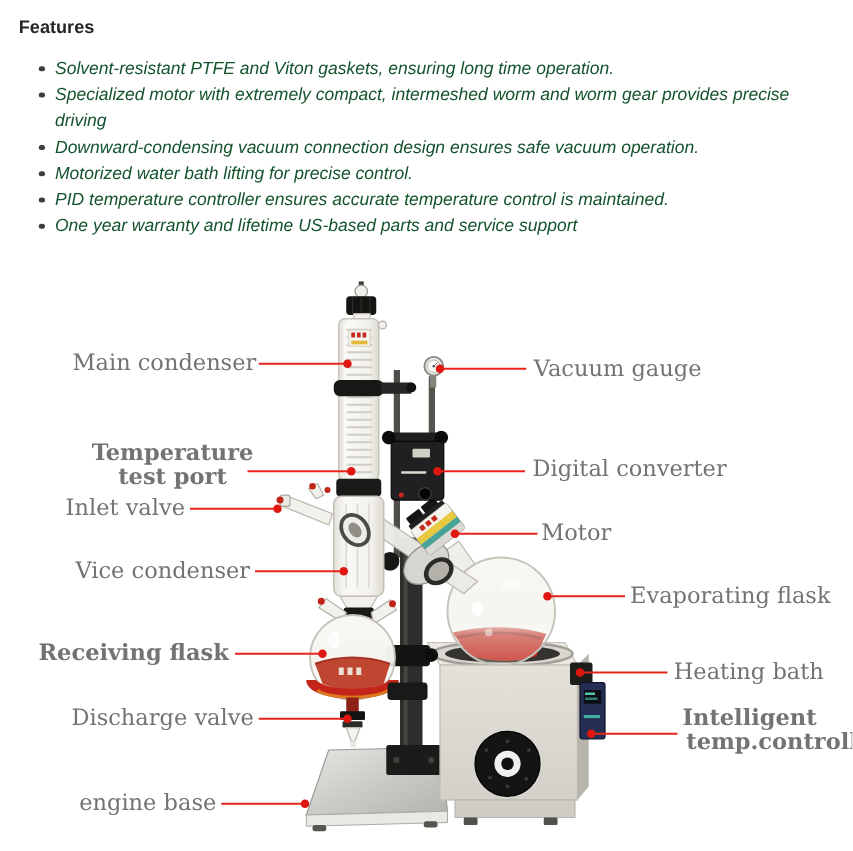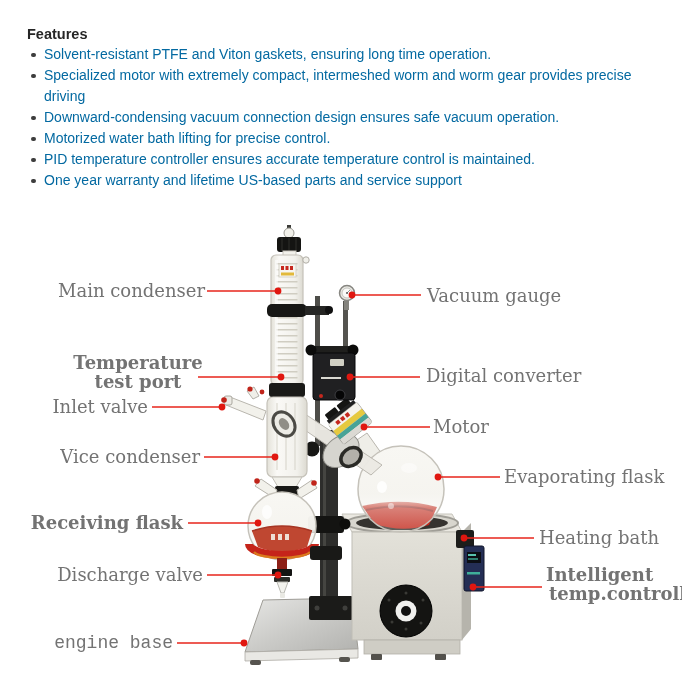--- a/index.html
+++ b/index.html
@@ -1,37 +1,37 @@
 <!DOCTYPE html>
 <html><head>
 <meta charset="utf-8">
 <style>
   html,body{margin:0;padding:0;background:#fff;}
   .page{position:relative;width:682px;height:681px;background:#fff;overflow:hidden;
         font-family:"Liberation Sans",sans-serif;}
-  .features-heading{margin:12px;position:absolute;left:15px;top:14px;
+  .features-heading{margin:0;position:absolute;left:15px;top:14px;
         font-size:14.5px;font-weight:bold;color:#262626;}
   .features-list{position:absolute;left:31px;top:44px;margin:0;padding:0;width:640px;}
   .features-list li{list-style:none;position:relative;padding-left:13px;
-        font-size:14px;line-height:21px;color:#0369a1;}
+        font-size:14px;line-height:21px;color:#14532d;font-style:italic;}
   .features-list li::before{content:"";position:absolute;left:0;top:8.5px;width:4.5px;height:4.5px;
         border-radius:50%;background:#3d3d3d;}
   .diagram{position:absolute;left:0;top:225px;width:682px;height:456px;}
   .diagram svg{position:absolute;left:0;top:0;}
   .lbl{position:absolute;font-family:"DejaVu Serif","Liberation Serif",serif;
        font-size:18px;line-height:20px;color:#737373;white-space:nowrap;z-index:5;}
   .lbl.two{line-height:19px;font-weight:bold;}
   .lbl .l2{display:block;}
   .lbl-main-condenser{right:477px;top:281px;}
   .lbl-temp-port{left:58px;top:353px;width:160px;text-align:center;}
   .lbl-inlet-valve{right:534px;top:397px;}
   .lbl-vice-condenser{right:482px;top:447px;}
   .lbl-receiving-flask{right:499px;top:513px;font-weight:bold;}
   .lbl-discharge-valve{right:479px;top:565px;}
-  .lbl-engine-base{right:509px;top:633px;font-family:Liberation Mono, monospace;}
+  .lbl-engine-base{right:509px;top:633px;}
   .lbl-vacuum-gauge{left:427px;top:286px;}
   .lbl-digital-converter{left:426px;top:366px;}
   .lbl-motor{left:433px;top:417px;}
   .lbl-evaporating-flask{left:504px;top:467px;}
   .lbl-heating-bath{left:539px;top:528px;}
   .lbl-intelligent{left:546px;top:565px;}
   .lbl-intelligent .l2{padding-left:3px;}
 </style>
 </head>
 <body>

